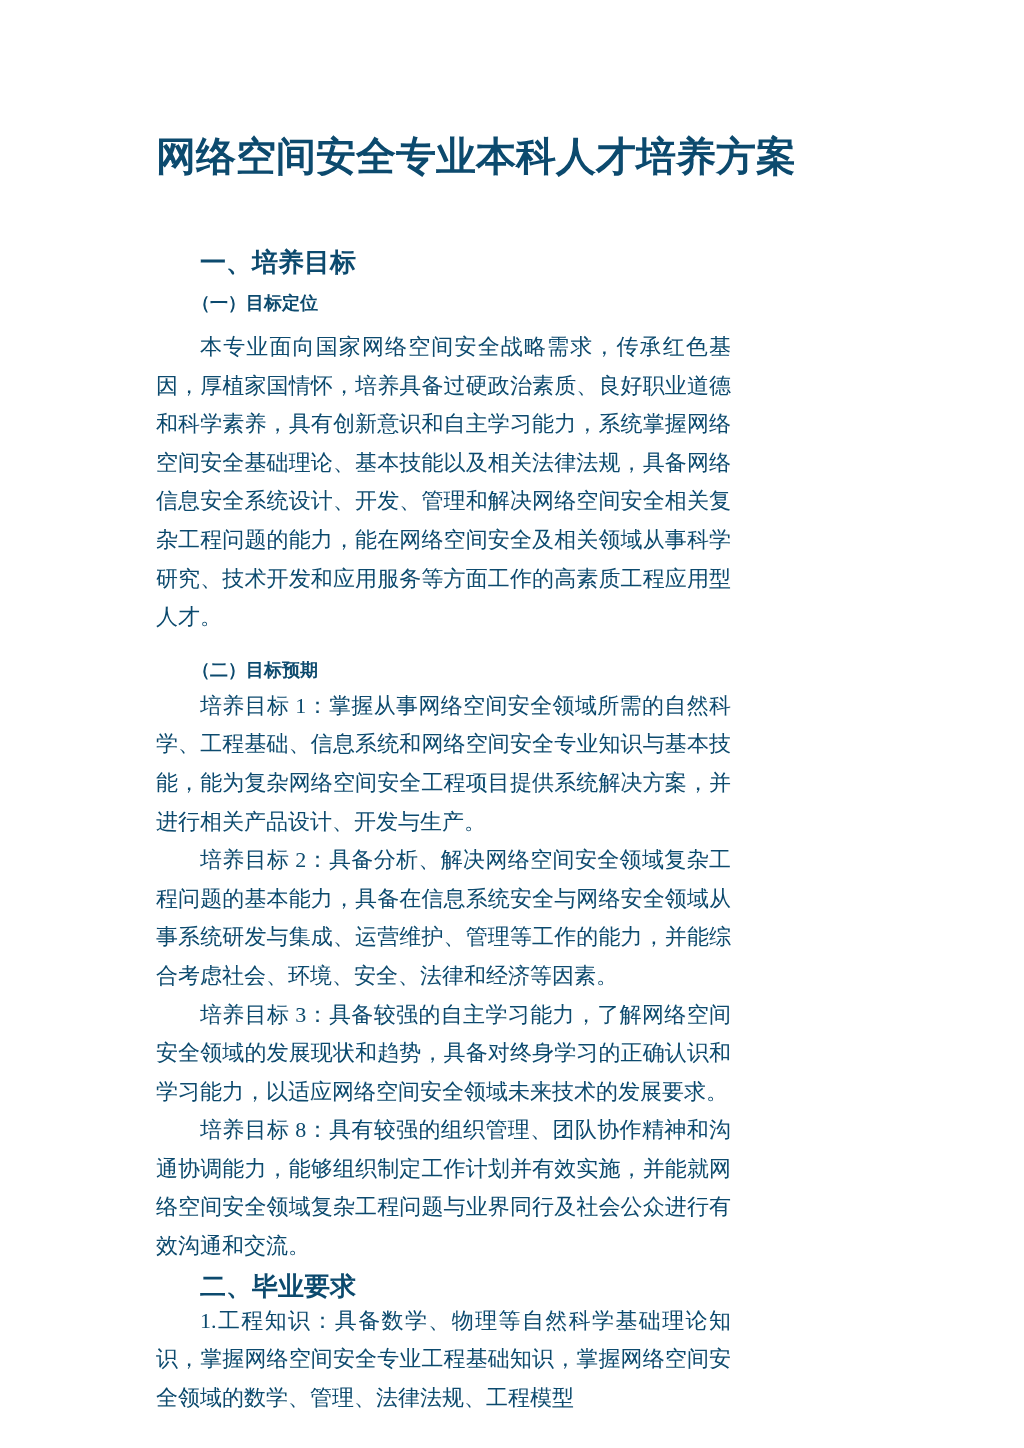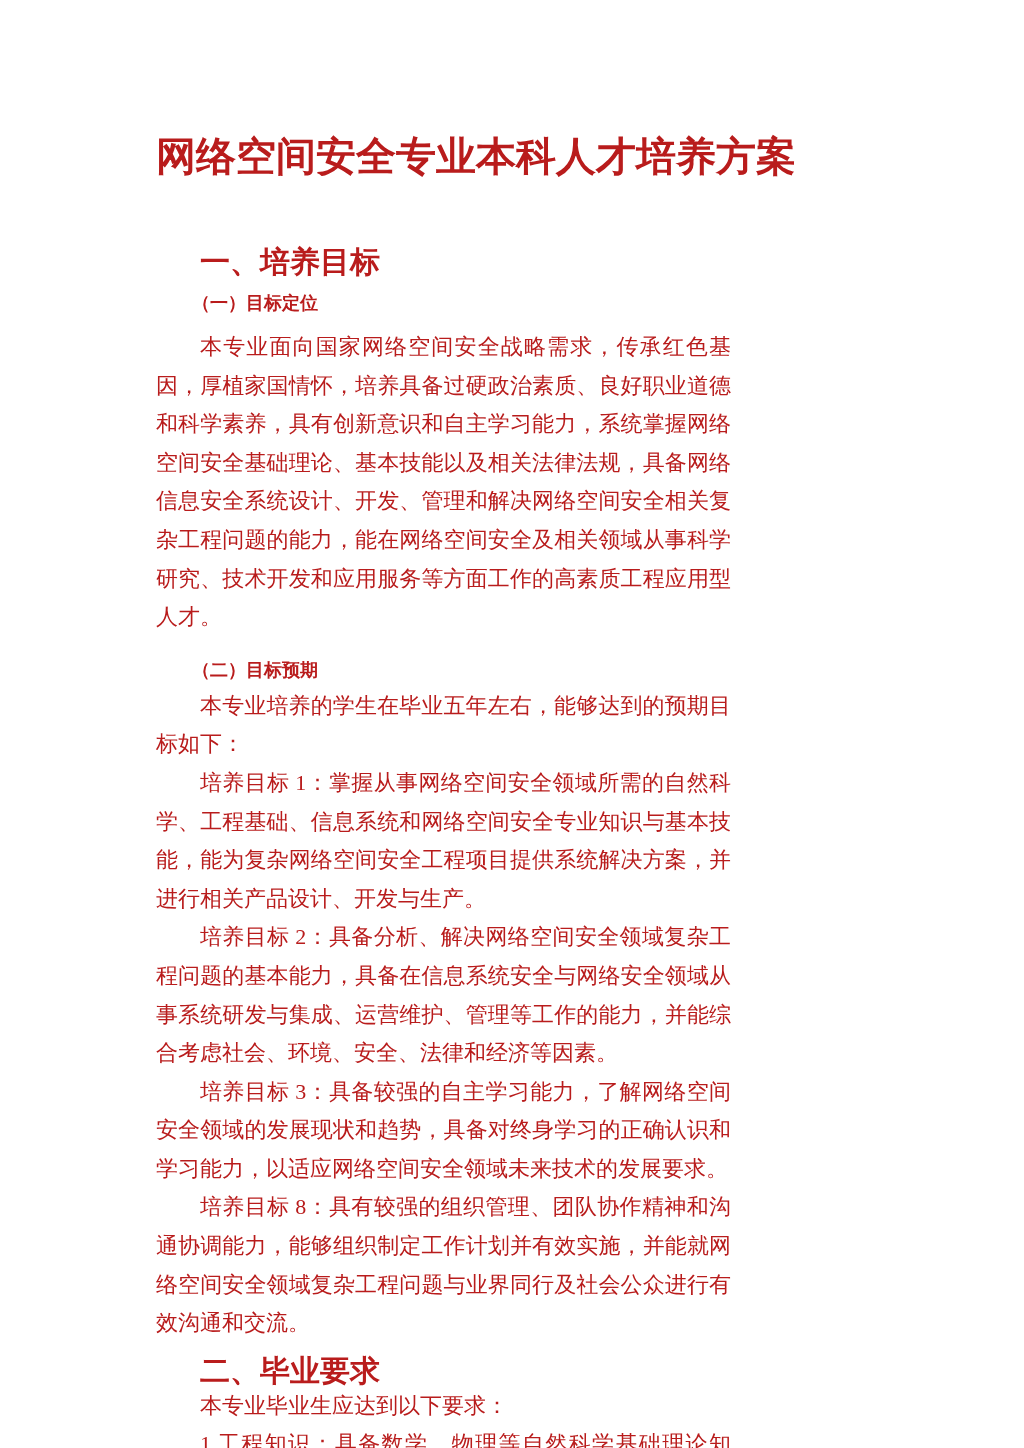--- a/index.html
+++ b/index.html
@@ -8,41 +8,41 @@
     background: #ffffff;
   }
   .page {
     position: relative;
     width: 887px;
     height: 1448px;
     background: #ffffff;
     box-sizing: border-box;
     padding: 133px 156px 0 156px;
     overflow: hidden;
-    color: #b91c1c;
+    color: #0c4a6e;
     font-family: "Liberation Serif", "DejaVu Serif", serif;
   }
   .doc-title {
     font-size: 40px;
     font-weight: bold;
     text-align: center;
     line-height: 48px;
     margin: 0;
     white-space: nowrap;
   }
   .h-major {
     font-family: "Liberation Sans", "DejaVu Sans", sans-serif;
     font-weight: bold;
-    font-size: 30px;
+    font-size: 26px;
     line-height: 32px;
     margin: 65px 0 0 0;
     padding-left: 44px;
   }
   .h-major.second {
-    margin-top: 12px;
+    margin-top: 4px;
   }
   .h-minor {
     font-family: "Liberation Serif", "DejaVu Serif", serif;
     font-weight: bold;
     font-size: 18px;
     line-height: 34px;
     margin: 8px 0 0 0;
     padding-left: 36px;
   }
   .h-minor.second {
@@ -70,30 +70,28 @@
   <h1 class="doc-title">网络空间安全专业本科人才培养方案</h1>
 
   <h2 class="h-major">一、培养目标</h2>
 
   <h3 class="h-minor">（一）目标定位</h3>
 
   <p class="body first-para">本专业面向国家网络空间安全战略需求，传承红色基因，厚植家国情怀，培养具备过硬政治素质、良好职业道德和科学素养，具有创新意识和自主学习能力，系统掌握网络空间安全基础理论、基本技能以及相关法律法规，具备网络信息安全系统设计、开发、管理和解决网络空间安全相关复杂工程问题的能力，能在网络空间安全及相关领域从事科学研究、技术开发和应用服务等方面工作的高素质工程应用型人才。</p>
 
   <h3 class="h-minor second">（二）目标预期</h3>
 
-  <p class="body">本专业培养的学生在毕业五年左右，能够达到的预期目标如下：</p>
 
   <p class="body"><b>培养目标 1：</b><span>掌握从事网络空间安全领域所需的自然科学、工程基础、信息系统和网络空间安全专业知识与基本技能，能为复杂网络空间安全工程项目提供系统解决方案，并进行相关产品设计、开发与生产。</span></p>
 
   <p class="body"><b>培养目标 2：</b><span>具备分析、解决网络空间安全领域复杂工程问题的基本能力，具备在信息系统安全与网络安全领域从事系统研发与集成、运营维护、管理等工作的能力，并能综合考虑社会、环境、安全、法律和经济等因素。</span></p>
 
   <p class="body"><b>培养目标 3：</b><span>具备较强的自主学习能力，了解网络空间安全领域的发展现状和趋势，具备对终身学习的正确认识和学习能力，以适应网络空间安全领域未来技术的发展要求。</span></p>
 
   <p class="body"><b>培养目标 8：</b><span>具有较强的组织管理、团队协作精神和沟通协调能力，能够组织制定工作计划并有效实施，并能就网络空间安全领域复杂工程问题与业界同行及社会公众进行有效沟通和交流。</span></p>
 
 
   <h2 class="h-major second">二、毕业要求</h2>
 
-  <p class="body">本专业毕业生应达到以下要求：</p>
 
   <p class="body"><b>1.工程知识：</b><span>具备数学、物理等自然科学基础理论知识，掌握网络空间安全专业工程基础知识，掌握网络空间安全领域的数学、管理、法律法规、工程模型</span></p>
 
 </div>
 
 </body></html>

